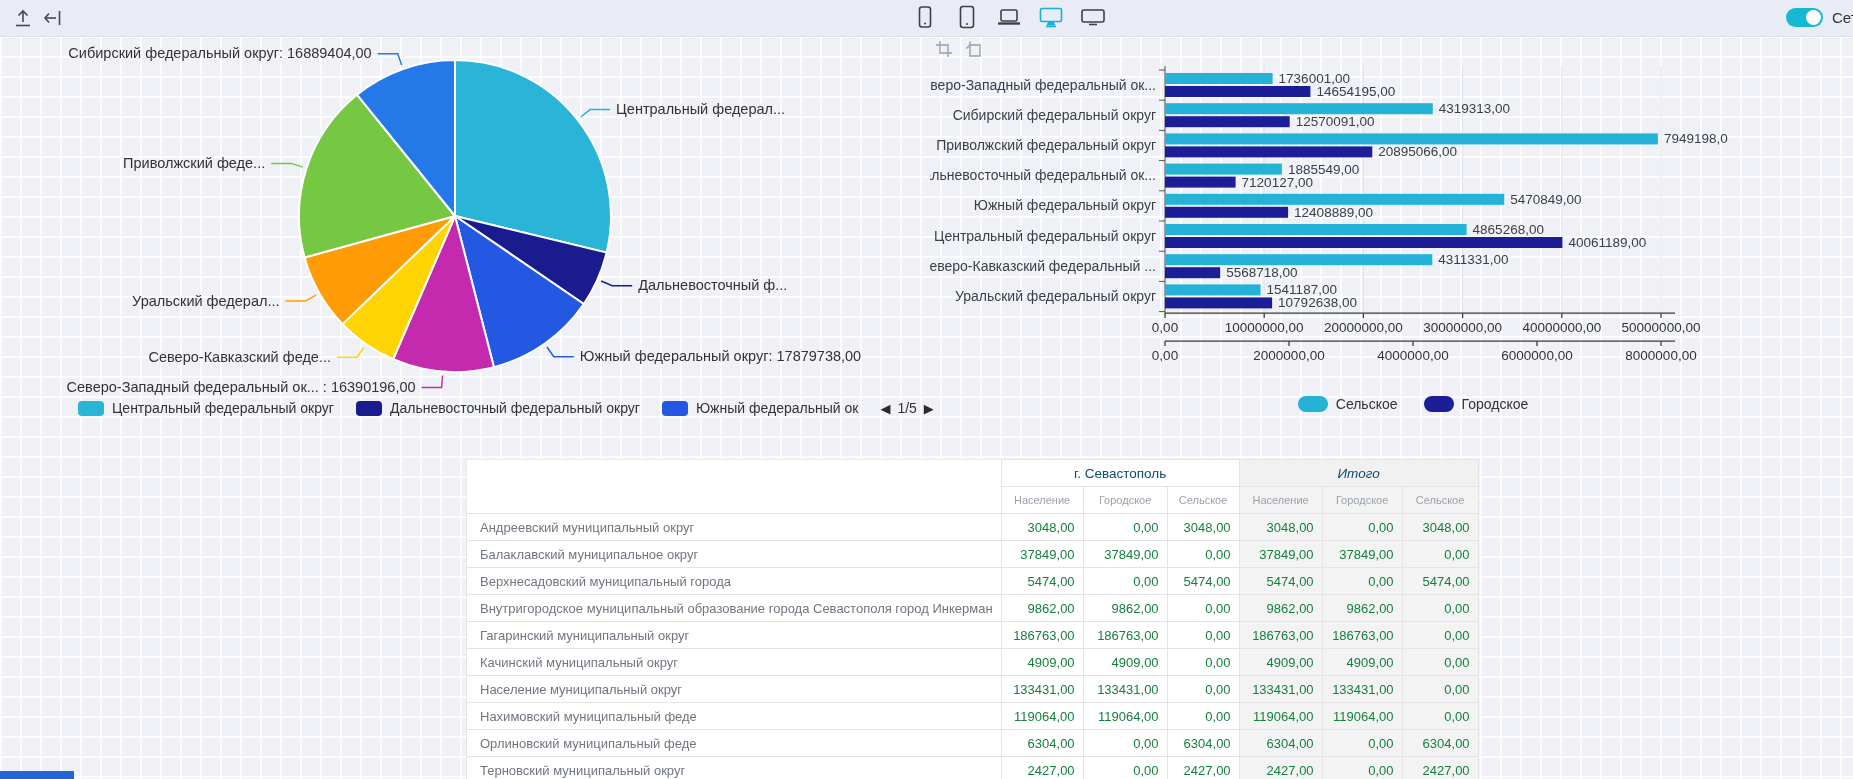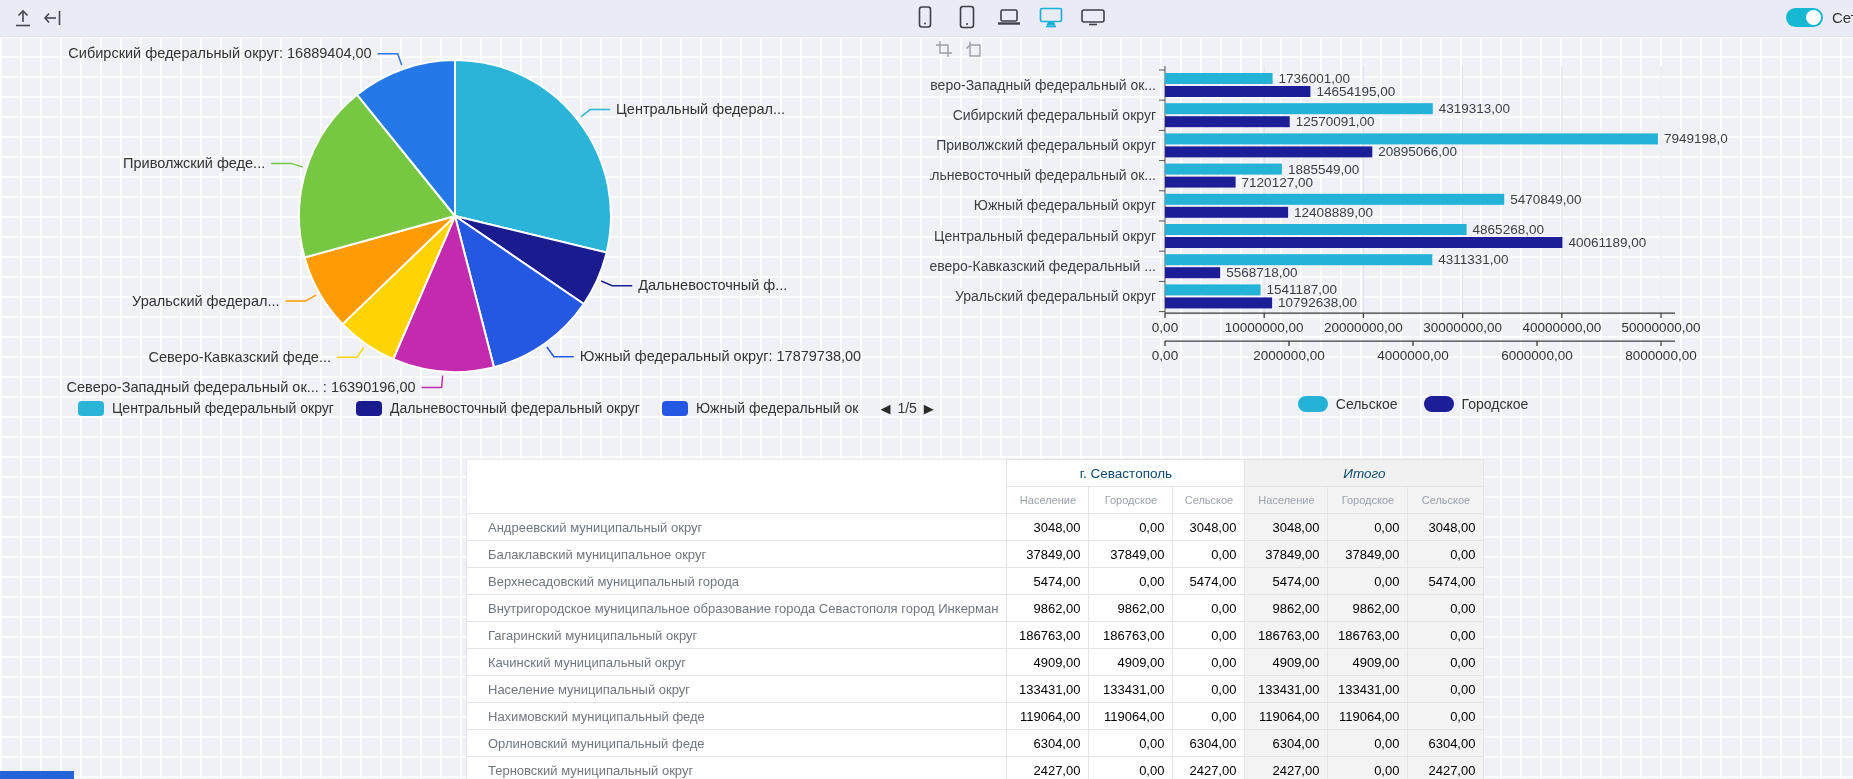--- a/index.html
+++ b/index.html
@@ -54,22 +54,22 @@
   
   .tbl-wrap{position:absolute;left:466px;top:423px;}
   table.data{border-collapse:collapse;table-layout:fixed;background:#fff;font-size:13px;}
   table.data th,table.data td{
     border:1px solid #e4e4e6;height:26px;padding:0 8px;overflow:hidden;white-space:nowrap;
     font-weight:normal;
   }
   table.data .grp{font-size:13.5px;color:#0c4a6e;text-align:center;background:#fff;}
   table.data .grp.gray{background:#f1f1f2;font-style:italic;}
   table.data .colh{font-size:11px;color:#9aa2ad;text-align:center;}
-  table.data td.name{color:#707680;text-align:left;padding-left:21px;}
-  table.data td.num{color:#000000;text-align:right;}
+  table.data td.name{color:#707680;text-align:left;padding-left:13px;}
+  table.data td.num{color:#15803d;text-align:right;}
   table.data .itog{background:#f3f3f4;}
   table.data th.namehead{background:#fff;border-top-color:#ececf0;border-left-color:#ececf0;}
   .bottom-edge{position:absolute;left:0;top:771px;width:74px;height:8px;background:#2563d8;}
 </style>
 </head>
 <body>
 
 <div class="toolbar">
   <svg class="tb-icon" style="left:12px" viewBox="0 0 22 22">
     <g stroke="#45494f" stroke-width="1.6" fill="none">
@@ -330,21 +330,21 @@
           <tr>
             <td class="name">Верхнесадовский муниципальный города</td>
             <td class="num">5474,00</td>
             <td class="num">0,00</td>
             <td class="num">5474,00</td>
             <td class="num itog">5474,00</td>
             <td class="num itog">0,00</td>
             <td class="num itog">5474,00</td>
           </tr>
           <tr>
-            <td class="name">Внутригородское муниципальное образование города Севастополя город Инкерман</td>
+            <td class="name">Внутригородское муниципальный образование города Севастополя город Инкерман</td>
             <td class="num">9862,00</td>
             <td class="num">9862,00</td>
             <td class="num">0,00</td>
             <td class="num itog">9862,00</td>
             <td class="num itog">9862,00</td>
             <td class="num itog">0,00</td>
           </tr>
           <tr>
             <td class="name">Гагаринский муниципальный округ</td>
             <td class="num">186763,00</td>

